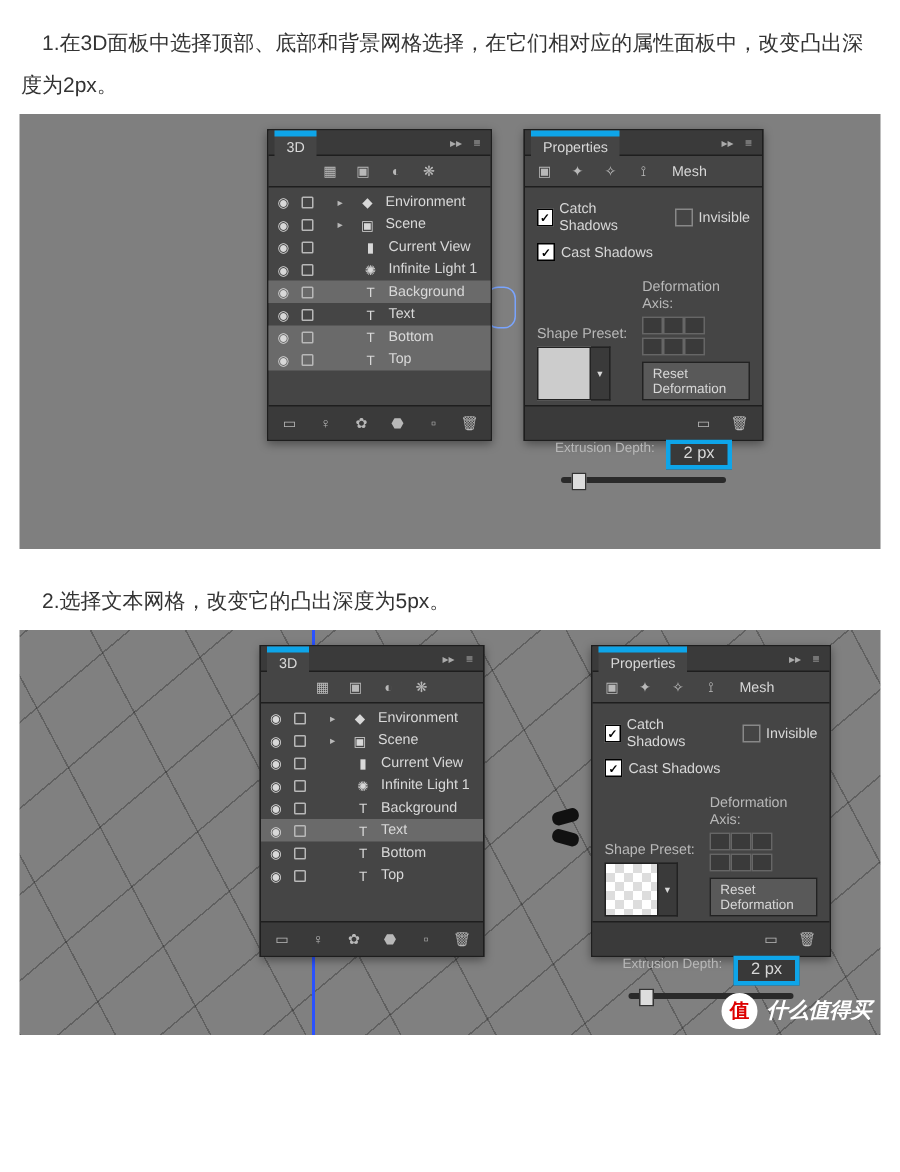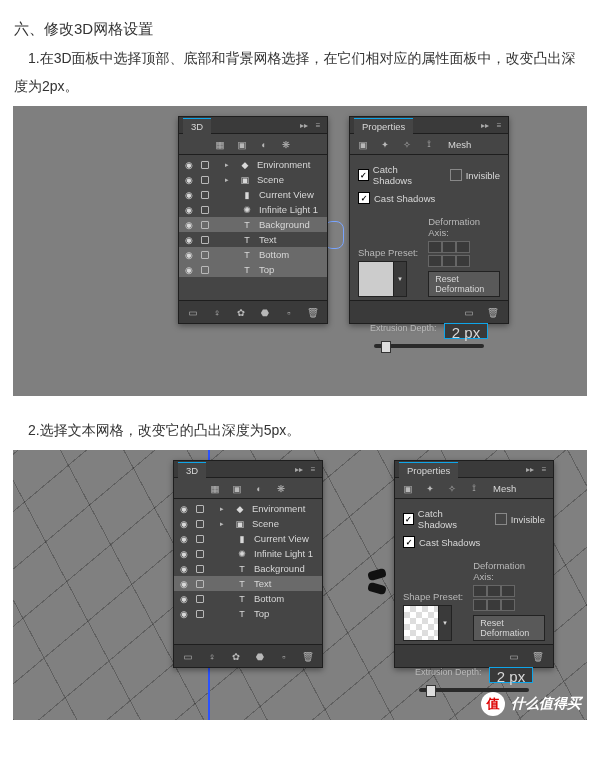--- a/index.html
+++ b/index.html
@@ -20,21 +20,21 @@
 .para{text-indent:1em}
 .screenshot-wrap{width:574px;margin:6px auto;position:relative}
 .ss1{height:290px;background:#7f7f7f}
 .ss2{height:270px;background:#808080;overflow:hidden}
 .grid-bg{position:absolute;inset:0;background:
   repeating-linear-gradient(62deg,rgba(0,0,0,.25) 0,rgba(0,0,0,.25) 1px,transparent 1px,transparent 56px),
   repeating-linear-gradient(-40deg,rgba(0,0,0,.25) 0,rgba(0,0,0,.25) 1px,transparent 1px,transparent 44px);}
 .grid-bg::before{content:"";position:absolute;left:195px;top:0;width:2px;height:100%;background:#2a52ff}
 .panel{position:absolute;background:var(--panel-bg);border:1px solid var(--panel-border);box-shadow:0 2px 6px rgba(0,0,0,.4);font-size:9.5px;color:var(--txt)}
 .panel .titlebar{display:flex;align-items:center;height:16px;background:var(--panel-dark);border-bottom:1px solid var(--panel-border);padding:0 4px;gap:4px}
-.tab{background:var(--panel-bg);padding:2px 8px;border-top:1px solid #0ea5e9;font-size:9.5px;position:relative;top:1px}
+.tab{background:var(--panel-bg);padding:2px 8px;border-top:4px solid #0ea5e9;font-size:9.5px;position:relative;top:1px}
 .winicons{margin-left:auto;display:flex;gap:4px;align-items:center}
 .wi{width:10px;height:8px;display:flex;align-items:center;justify-content:center;color:#aaa;font-size:8px}
 .toolbar{display:flex;align-items:center;height:20px;border-bottom:1px solid var(--panel-border);gap:8px;padding:0 6px;justify-content:center}
 .tb-ico{width:14px;height:14px;display:flex;align-items:center;justify-content:center;color:var(--txt-dim)}
 .tree{padding:2px 0}
 .trow{display:flex;align-items:center;height:15px;padding:0 4px;gap:6px}
 .trow.sel{background:var(--row-selected)}
 .eye{width:12px;height:12px;display:flex;align-items:center;justify-content:center;font-size:9px}
 .dot{width:6px;height:6px;border:1px solid var(--txt-dim);border-radius:1px}
 .twist{width:8px;font-size:7px;color:var(--txt-dim)}
@@ -49,38 +49,37 @@
 .swatch{width:34px;height:34px;background:#ccc;border:1px solid #222;position:relative}
 .swatch.checker{background:
   repeating-conic-gradient(#ddd 0 25%,#fff 0 50%) 0 0/12px 12px}
 .dd-arrow{width:12px;height:34px;display:flex;align-items:center;justify-content:center;background:var(--panel-dark);border:1px solid #222;border-left:none;font-size:7px}
 .col-r{flex:1}
 .btn{background:var(--btn-bg);border:1px solid #222;padding:2px 6px;font-size:9px;color:var(--txt);display:inline-block}
 .field-row{display:flex;align-items:flex-start;gap:6px;margin:5px 12px}
 .label{color:var(--txt-dim);min-width:68px;font-size:9px}
 .select{display:flex;align-items:center;background:var(--field-bg);border:1px solid #222;height:14px;padding:0 4px;flex:1;max-width:60px;font-size:9px;color:var(--txt)}
 .select .sarrow{margin-left:auto;font-size:7px;color:var(--txt-dim)}
-.numbox{background:var(--field-bg);border:1px solid #0ea5e9;height:14px;padding:0 4px;width:44px;font-size:15px;color:var(--txt);text-align:center}
+.numbox{background:var(--field-bg);border:3px solid #0ea5e9;height:14px;padding:0 4px;width:44px;font-size:11px;color:var(--txt);text-align:center}
 .slider{flex:1;height:4px;background:#2a2a2a;border-radius:2px;position:relative;margin:0 4px}
 .slider .knob{position:absolute;left:6%;top:-3px;width:8px;height:10px;background:#ddd;border:1px solid #333}
 .deform-grid{display:grid;grid-template-columns:repeat(3,12px);gap:2px;margin-bottom:4px}
 .dg-cell{width:12px;height:10px;border:1px solid #666;background:#3a3a3a}
 .blue-shape{position:absolute;left:311px;top:115px;width:18px;height:26px;border:1.5px solid #7aa5ff;border-radius:8px;background:transparent}
 .black-shape{position:absolute;left:355px;top:118px;width:24px;height:28px}
 .black-shape::before,.black-shape::after{content:"";position:absolute;width:18px;height:9px;background:#111;border-radius:4px}
 .black-shape::before{top:2px;transform:rotate(-15deg)}
 .black-shape::after{top:16px;transform:rotate(15deg)}
 .watermark{position:absolute;right:6px;bottom:4px;display:flex;align-items:center;gap:6px;color:#fff;font-size:14px;font-style:italic;font-weight:bold}
 .wm-circle{width:24px;height:24px;border-radius:50%;background:#fff;color:#d00;display:flex;align-items:center;justify-content:center;font-size:13px;font-style:normal}
 </style>
 </head>
 <body>
 
 <div class="article">
-  <div class="heading">六、修改3D网格设置</div>
   <div class="para">1.在3D面板中选择顶部、底部和背景网格选择，在它们相对应的属性面板中，改变凸出深度为2px。</div>
 </div>
 
 <div class="screenshot-wrap ss1">
   <div class="blue-shape"></div>
 
   <div class="panel" style="left:165px;top:10px;width:148px;height:206px">
     <div class="titlebar">
       <span class="tab">3D</span>
       <span class="winicons">

